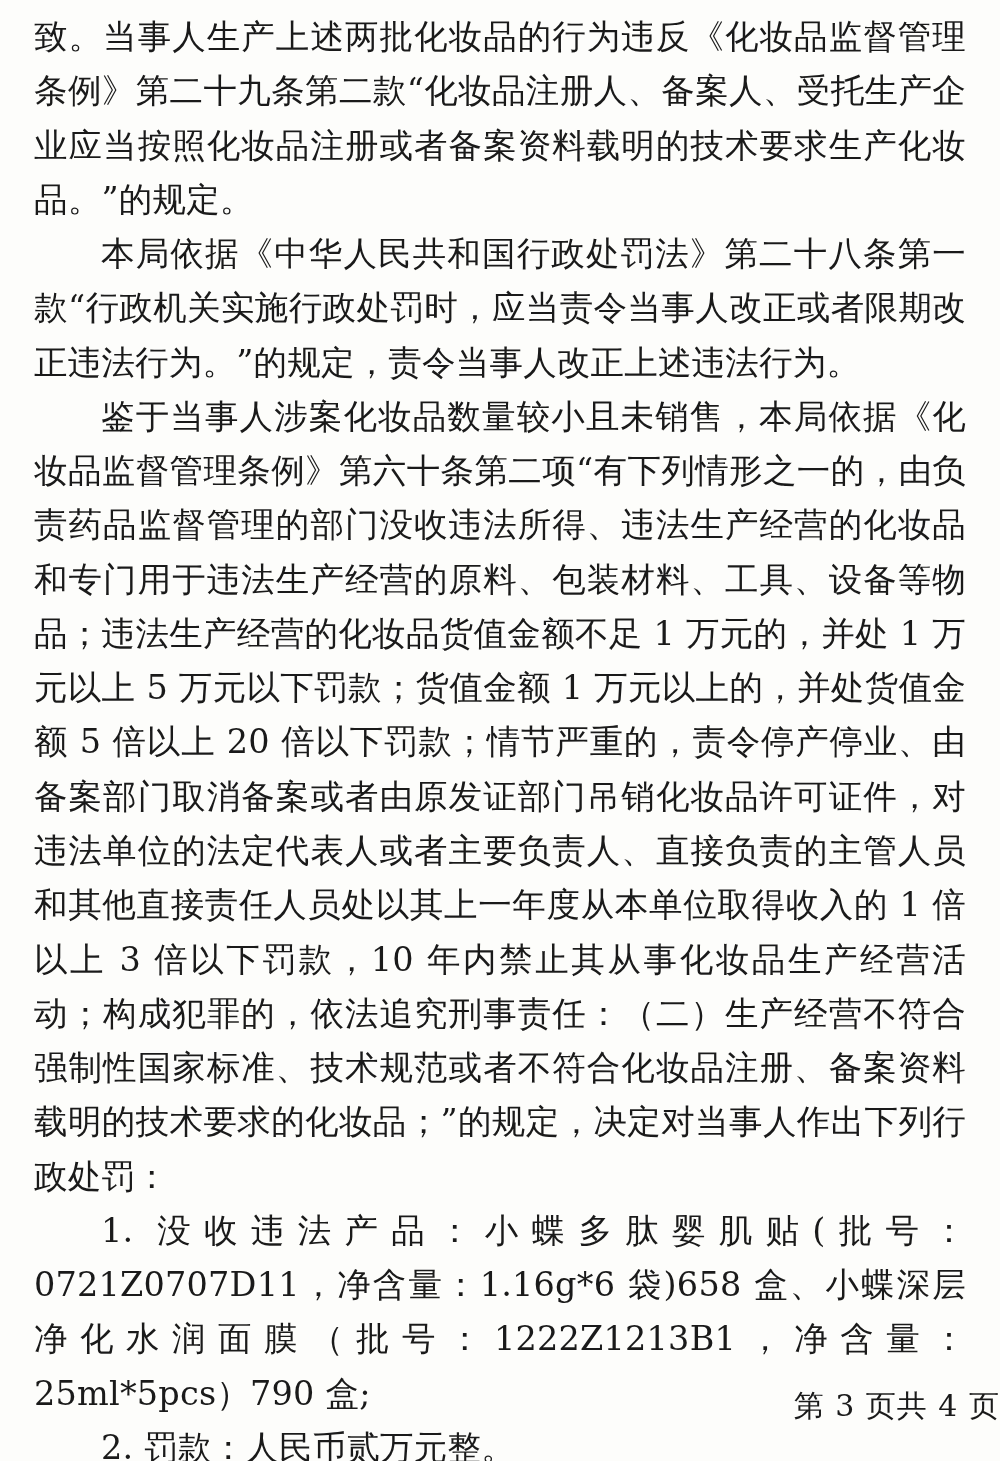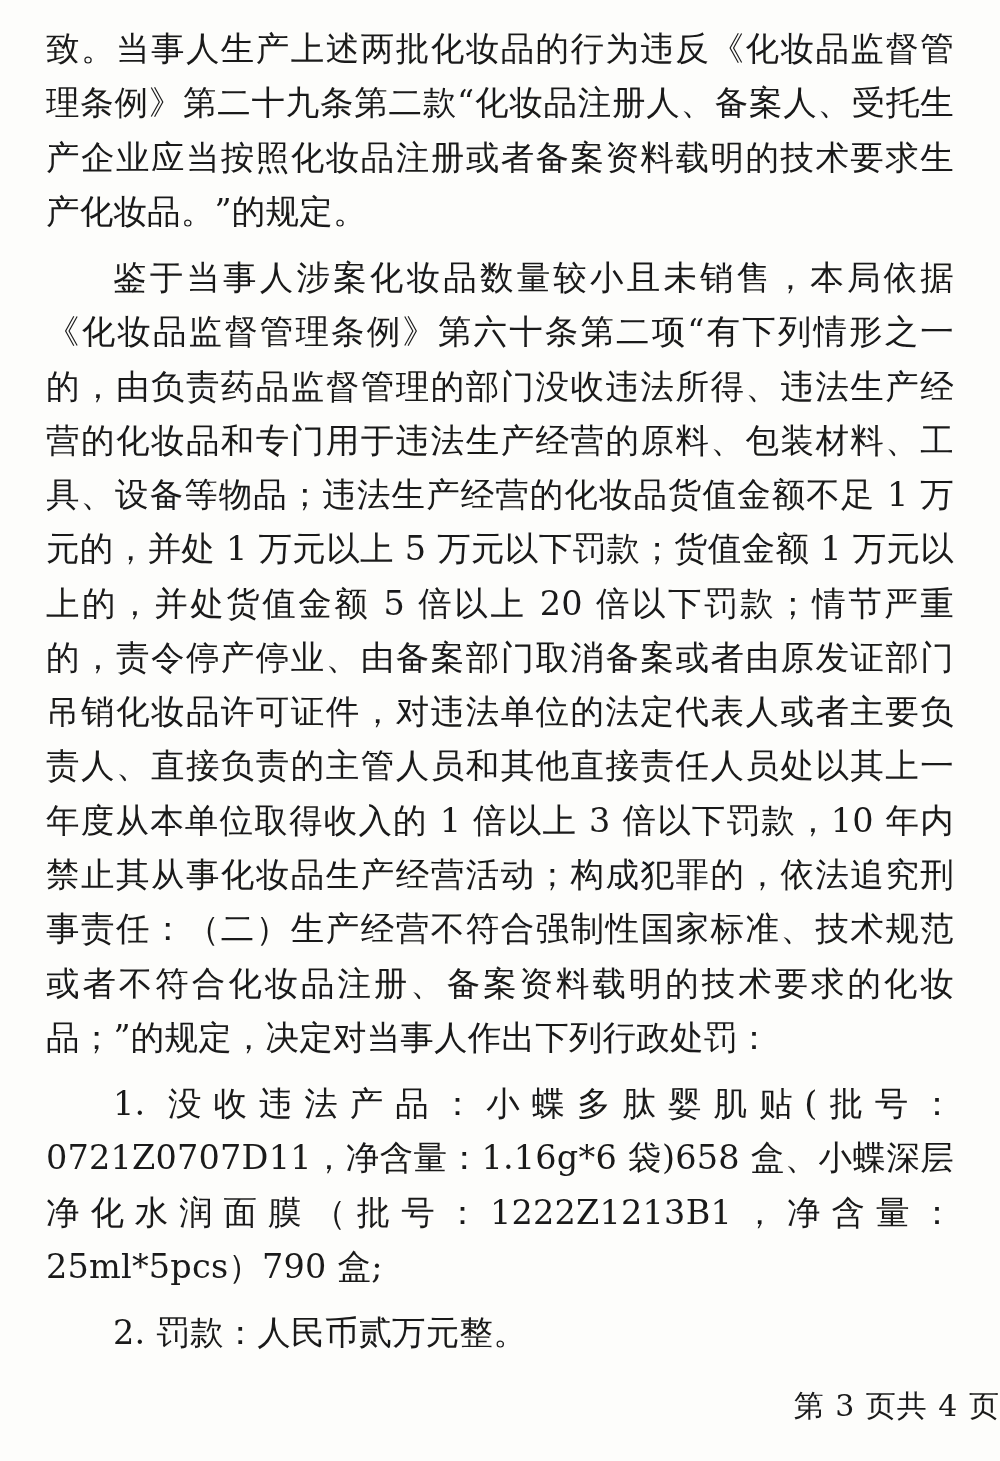--- a/index.html
+++ b/index.html
@@ -19,21 +19,21 @@
     overflow: hidden;
   }
   .body-text {
     font-size: 33.5px;
     line-height: 1.62;
     text-align: justify;
     text-justify: inter-ideograph;
     letter-spacing: 0.2px;
   }
   .para {
-    margin: 12px;
+    margin: 0;
     text-indent: 0;
   }
   .para.indent {
     text-indent: 2em;
   }
   .footer {
     position: absolute;
     left: 0;
     right: 0;
     bottom: 34px;
@@ -43,18 +43,19 @@
     color: #1a1a1a;
     letter-spacing: 1px;
   }
 </style>
 </head>
 <body>
 
 <div class="page">
   <div class="body-text">
     <p class="para">致。当事人生产上述两批化妆品的行为违反《化妆品监督管理条例》第二十九条第二款“化妆品注册人、备案人、受托生产企业应当按照化妆品注册或者备案资料载明的技术要求生产化妆品。”的规定。</p>
+    <p class="para indent">本局依据《中华人民共和国行政处罚法》第二十八条第一款“行政机关实施行政处罚时，应当责令当事人改正或者限期改正违法行为。”的规定，责令当事人改正上述违法行为。</p>
     <p class="para indent">鉴于当事人涉案化妆品数量较小且未销售，本局依据《化妆品监督管理条例》第六十条第二项“有下列情形之一的，由负责药品监督管理的部门没收违法所得、违法生产经营的化妆品和专门用于违法生产经营的原料、包装材料、工具、设备等物品；违法生产经营的化妆品货值金额不足 1 万元的，并处 1 万元以上 5 万元以下罚款；货值金额 1 万元以上的，并处货值金额 5 倍以上 20 倍以下罚款；情节严重的，责令停产停业、由备案部门取消备案或者由原发证部门吊销化妆品许可证件，对违法单位的法定代表人或者主要负责人、直接负责的主管人员和其他直接责任人员处以其上一年度从本单位取得收入的 1 倍以上 3 倍以下罚款，10 年内禁止其从事化妆品生产经营活动；构成犯罪的，依法追究刑事责任：（二）生产经营不符合强制性国家标准、技术规范或者不符合化妆品注册、备案资料载明的技术要求的化妆品；”的规定，决定对当事人作出下列行政处罚：</p>
     <p class="para indent">1. 没收违法产品：小蝶多肽婴肌贴(批号：0721Z0707D11，净含量：1.16g*6 袋)658 盒、小蝶深层净化水润面膜（批号：1222Z1213B1，净含量：25ml*5pcs）790 盒;</p>
     <p class="para indent">2. 罚款：人民币贰万元整。</p>
   </div>
   <div class="footer">第 3 页共 4 页</div>
 </div>
 
 </body></html>

